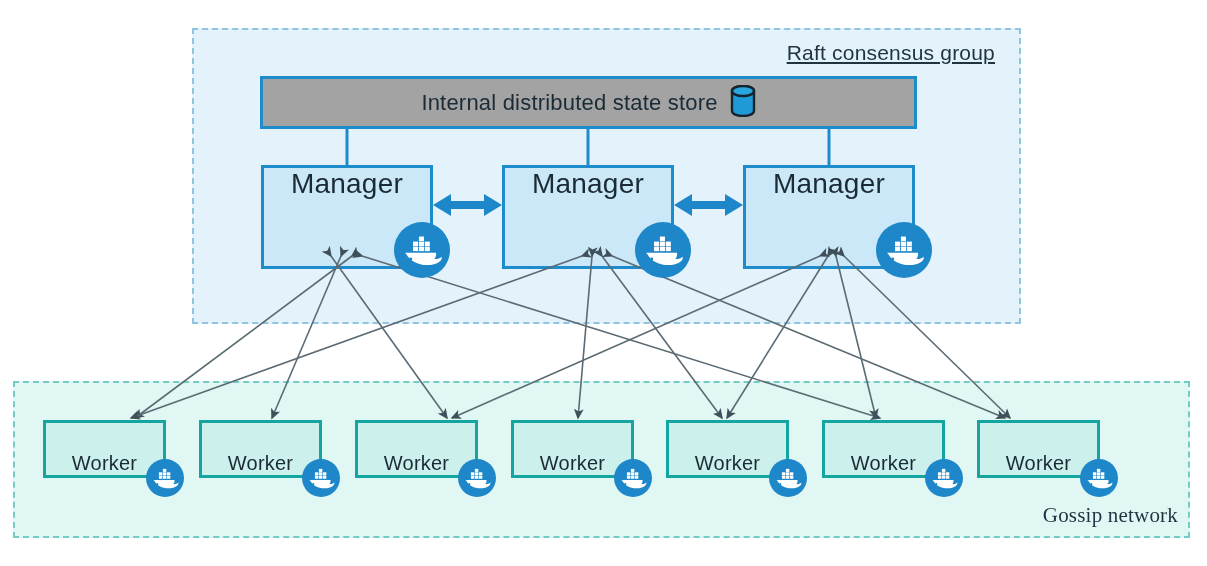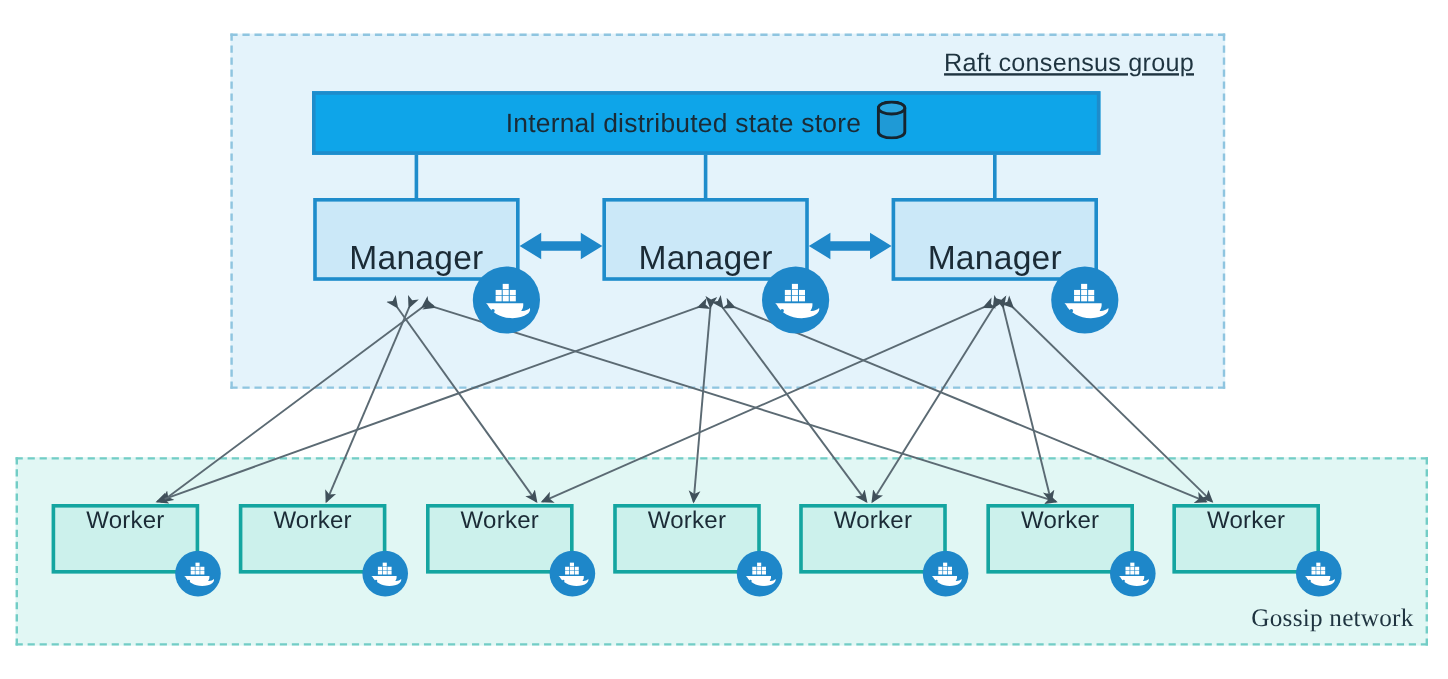--- a/index.html
+++ b/index.html
@@ -31,50 +31,50 @@
     white-space:nowrap;
     letter-spacing:.2px;
   }
   #raft-label{right:24px;top:11px;text-decoration:underline;}
   #gossip-label{right:10px;bottom:8px;font-family:Liberation Serif, serif;}
 
   
   #state-store{
     position:absolute;
     left:260px;top:76px;width:657px;height:53px;
-    background:#0ea5e9;
+    background:#a3a3a3;
     border:3px solid #1e8ccb;
     box-sizing:border-box;
     display:flex;align-items:center;justify-content:center;
     gap:12px;
   }
   #state-store .label{
     font-size:22px;color:#1b2b36;letter-spacing:.2px;
   }
 
   
   .manager{
-    position:absolute;top:165px;width:172px;height:69px;
+    position:absolute;top:165px;width:172px;height:104px;
     background:#cbe8f8;
     border:3px solid #1e8ccb;
     box-sizing:border-box;
-    display:flex;align-items:flex-end;justify-content:center;
+    display:flex;align-items:flex-start;justify-content:center;
   }
   .manager .label{font-size:28px;color:#1b2b36;letter-spacing:.2px;}
   #manager-0{left:261px;}
   #manager-1{left:502px;}
   #manager-2{left:743px;}
 
   
   .worker{
     position:absolute;top:420px;width:123px;height:58px;
     background:#ccf1ec;
     border:3px solid #14a5a0;
     box-sizing:border-box;
-    display:flex;align-items:flex-start;justify-content:center;
+    display:flex;align-items:flex-end;justify-content:center;
   }
   .worker .label{font-size:20px;color:#1b2b36;letter-spacing:.2px;}
 
   
   .docker-badge{
     position:absolute;border-radius:50%;
     background:#1e87c9;
     display:flex;align-items:center;justify-content:center;
     z-index:6;
   }

